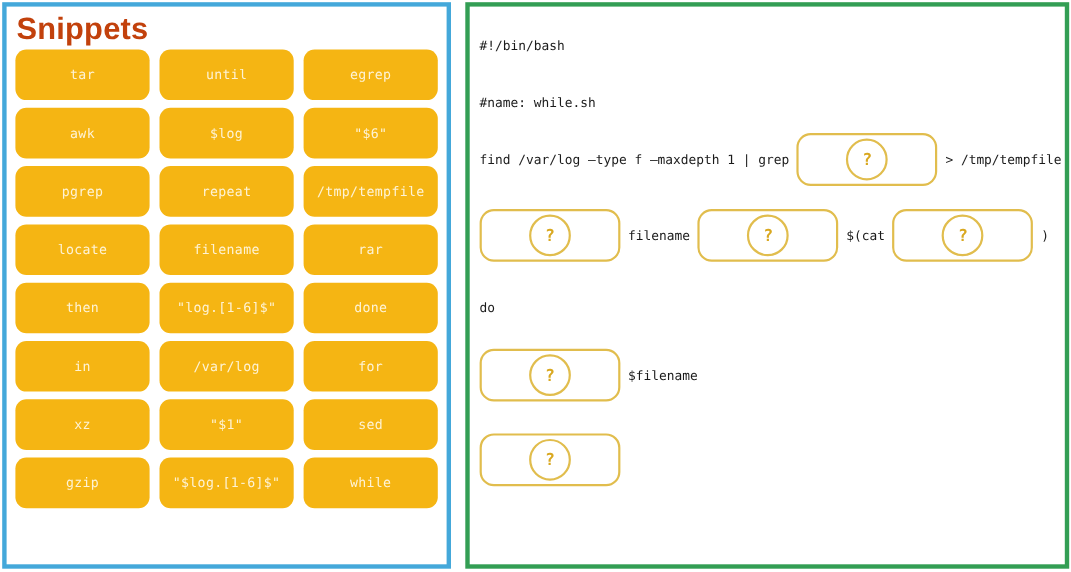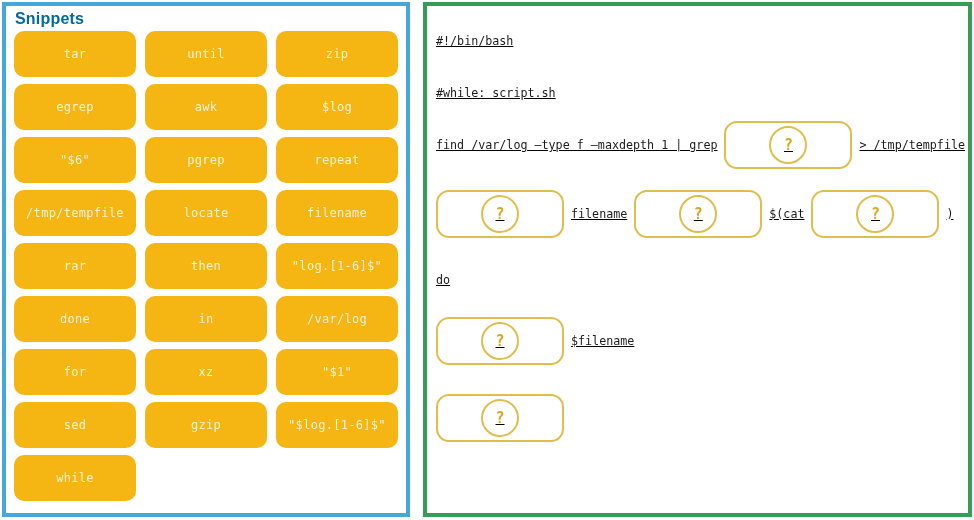--- a/index.html
+++ b/index.html
@@ -25,22 +25,22 @@
     left:2px;width:408px;
     border:4px solid var(--blue);
   }
   .panel.right{
     left:423px;width:549px;
     border:4px solid var(--green);
   }
   .snippets-title{
     font-family:"Liberation Sans","DejaVu Sans",sans-serif;
     font-weight:bold;
-    font-size:16px;
-    color:#0369a1;
+    font-size:28px;
+    color:#c2410c;
     margin:4px 0 2px 9px;
     letter-spacing:0.2px;
   }
   .grid{
     display:grid;
     grid-template-columns:repeat(3,1fr);
     column-gap:9px;
     row-gap:7px;
     padding:1px 8px 8px 8px;
   }
@@ -54,21 +54,21 @@
   }
   .snippet-btn span{
     color:rgba(255,252,240,0.88);
     font-size:12px;
     letter-spacing:0.3px;
     white-space:nowrap;
   }
   
 
   
-  .script-lines{padding-left:9px;padding-right:4px;text-decoration:underline;}
+  .script-lines{padding-left:9px;padding-right:4px;}
   .code-row{
     display:flex;align-items:center;
     column-gap:7px;
     white-space:nowrap;
     min-height:24px;
   }
   .code-row.has-dz{min-height:50px;}
   .code-row:nth-child(1){margin-top:23px;}
   .code-row:nth-child(2){margin-top:28px;}
   .code-row:nth-child(3){margin-top:15px;}
@@ -111,23 +111,20 @@
   <section class="panel left">
     <h1 class="snippets-title">Snippets</h1>
     <div class="grid" id="snippets-grid">
         <div class="snippet-btn">
           <span>tar</span>
         </div>
         <div class="snippet-btn">
           <span>until</span>
         </div>
         <div class="snippet-btn">
-          <span>zip</span>
-        </div>
-        <div class="snippet-btn">
           <span>egrep</span>
         </div>
         <div class="snippet-btn">
           <span>awk</span>
         </div>
         <div class="snippet-btn">
           <span>$log</span>
         </div>
         <div class="snippet-btn">
           <span>"$6"</span>
@@ -188,21 +185,21 @@
         </div>
       </div>
   </section>
 
   <section class="panel right">
     <div class="script-lines" id="script-lines">
         <div class="code-row">
           <span class="code-text">#!/bin/bash</span>
         </div>
         <div class="code-row">
-          <span class="code-text">#while: script.sh</span>
+          <span class="code-text">#name: while.sh</span>
         </div>
         <div class="code-row has-dz">
           <span class="code-text">find /var/log –type f –maxdepth 1 | grep</span>
           <div class="drop-zone">
             <span class="dz-circle">
               <span>?</span>
             </span>
           </div>
           <span class="code-text">&gt; /tmp/tempfile</span>
         </div>

